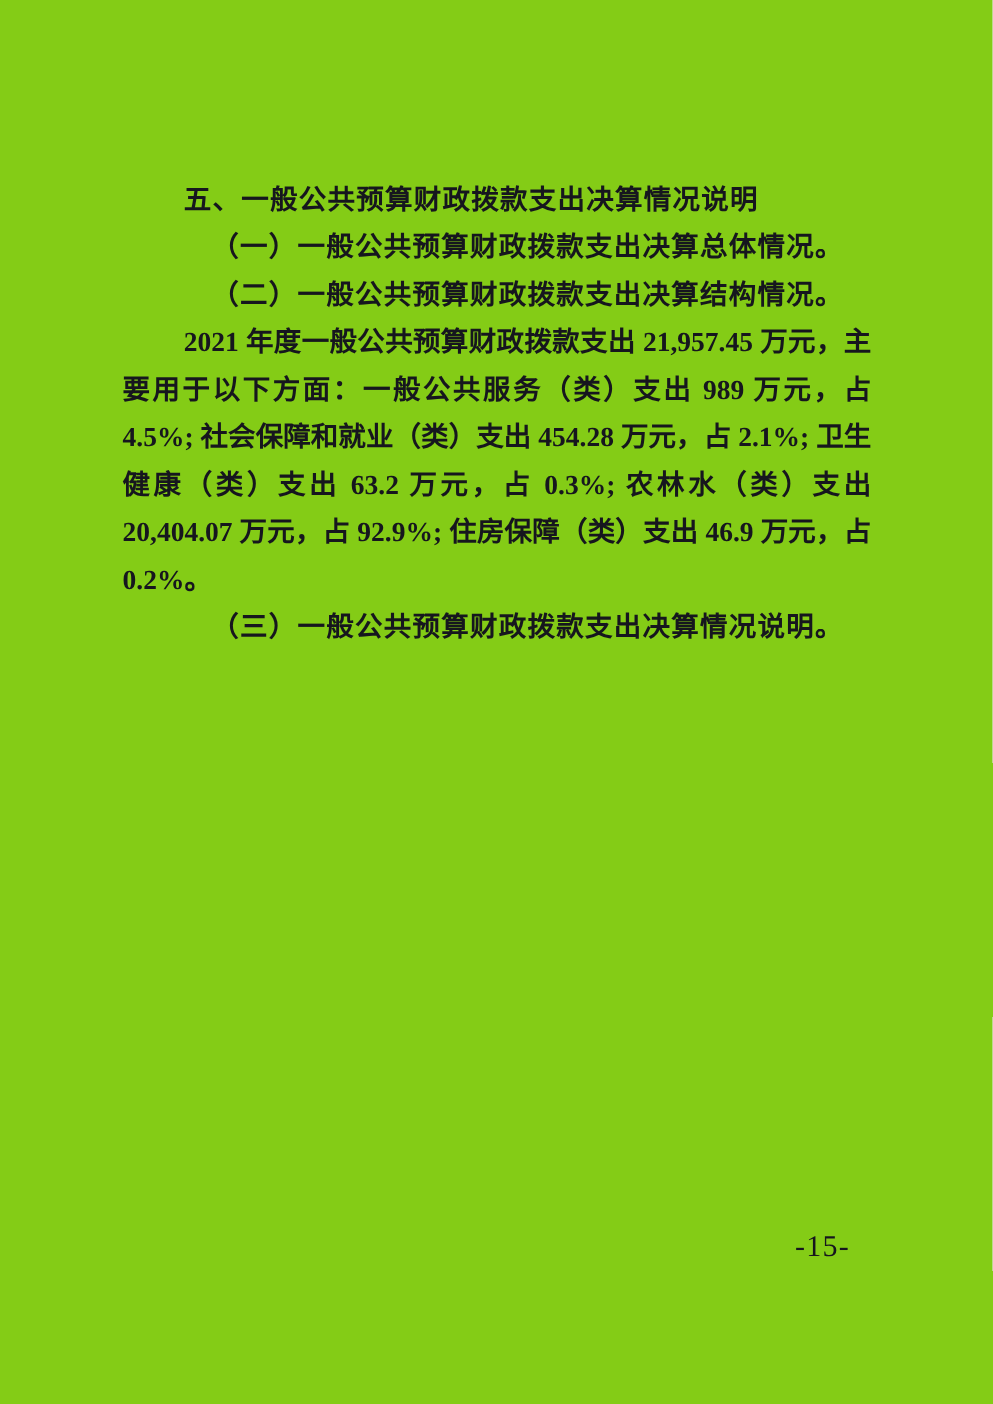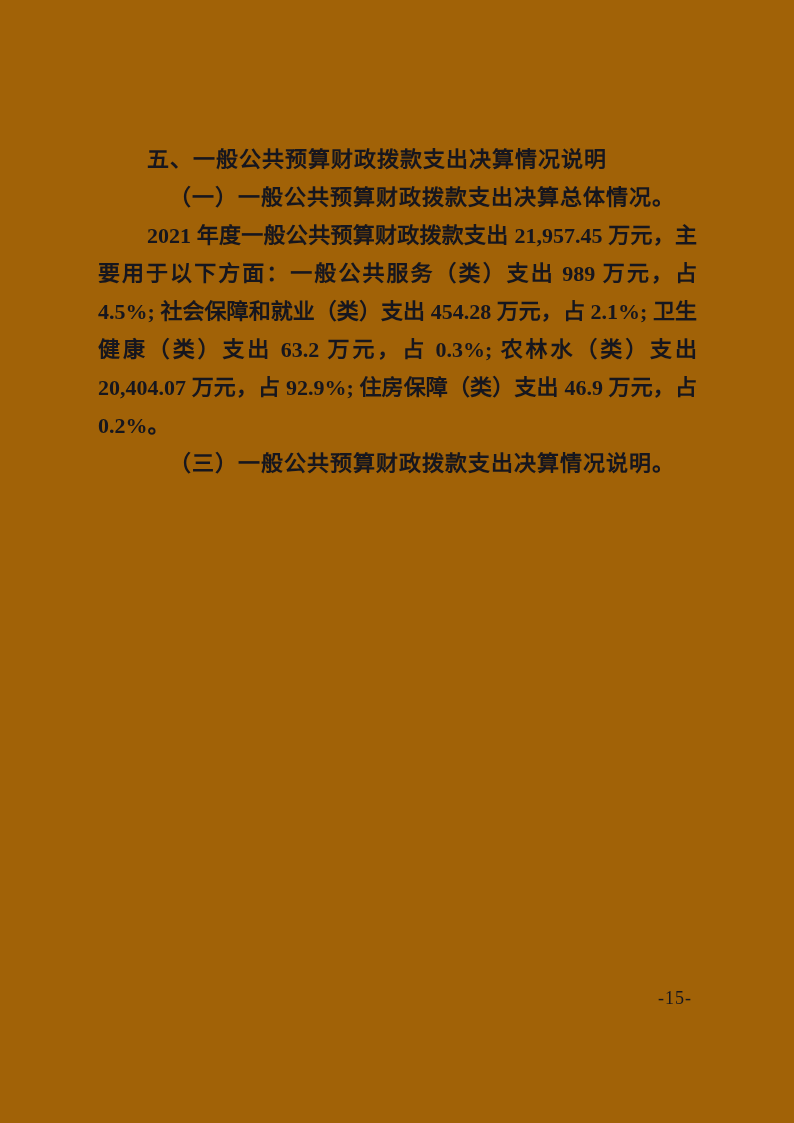--- a/index.html
+++ b/index.html
@@ -2,21 +2,21 @@
 <html lang="zh-CN"><head>
 <meta charset="utf-8">
 <title>Document</title>
 <style>
   html, body { margin: 0; padding: 0; background: #e8e8e8; }
   .page {
     position: relative;
     width: 794px;
     height: 1123px;
     margin: 0 auto;
-    background: #a16207;
+    background: #84cc16;
     color: #16161e;
     font-family: "Liberation Serif", "DejaVu Serif", serif;
     overflow: hidden;
   }
   .content {
     position: absolute;
     left: 98px;
     top: 141px;
     width: 599px;
     font-size: 22px;
@@ -41,39 +41,40 @@
     font-family: "Liberation Serif", "DejaVu Serif", serif;
     font-weight: bold;
     text-align: center;
     letter-spacing: 1px;
   }
   .seg { font-weight: bold; }
   .seg.bold { font-weight: bold; }
   .page-number {
     position: absolute;
     top: 986px;
-    right: 102px;
-    font-size: 18px;
+    right: 114px;
+    font-size: 24px;
     line-height: 24px;
     letter-spacing: 1px;
     font-family: "Liberation Serif", "DejaVu Serif", serif;
     color: #16161e;
   }
 </style>
 </head>
 <body>
 
 <div class="page">
   <div class="content">
 
     <h1 class="main-heading">五、一般公共预算财政拨款支出决算情况说明</h1>
 
     <h2 class="sub-heading">（一）一般公共预算财政拨款支出决算总体情况。</h2>
 
 
+    <h2 class="sub-heading">（二）一般公共预算财政拨款支出决算结构情况。</h2>
 
     <p>
       <span class="seg">2021 年度一般公共预算财政拨款支出 21,957.45 万元，主要用于以下方面：</span><span class="seg bold">一般公共服务（类）</span><span class="seg">支出 989 万元，占 4.5%; </span><span class="seg bold">社会保障和就业（类）</span><span class="seg">支出 454.28 万元，占 2.1%; </span><span class="seg bold">卫生健康（类）</span><span class="seg">支出 63.2 万元，占 0.3%; </span><span class="seg bold">农林水（类）</span><span class="seg">支出 20,404.07 万元，占 92.9%; </span><span class="seg bold">住房保障（类）</span><span class="seg">支出 46.9 万元，占 0.2%。</span>
     </p>
 
     <h2 class="sub-heading">（三）一般公共预算财政拨款支出决算情况说明。</h2>
 
 
   </div>
 

